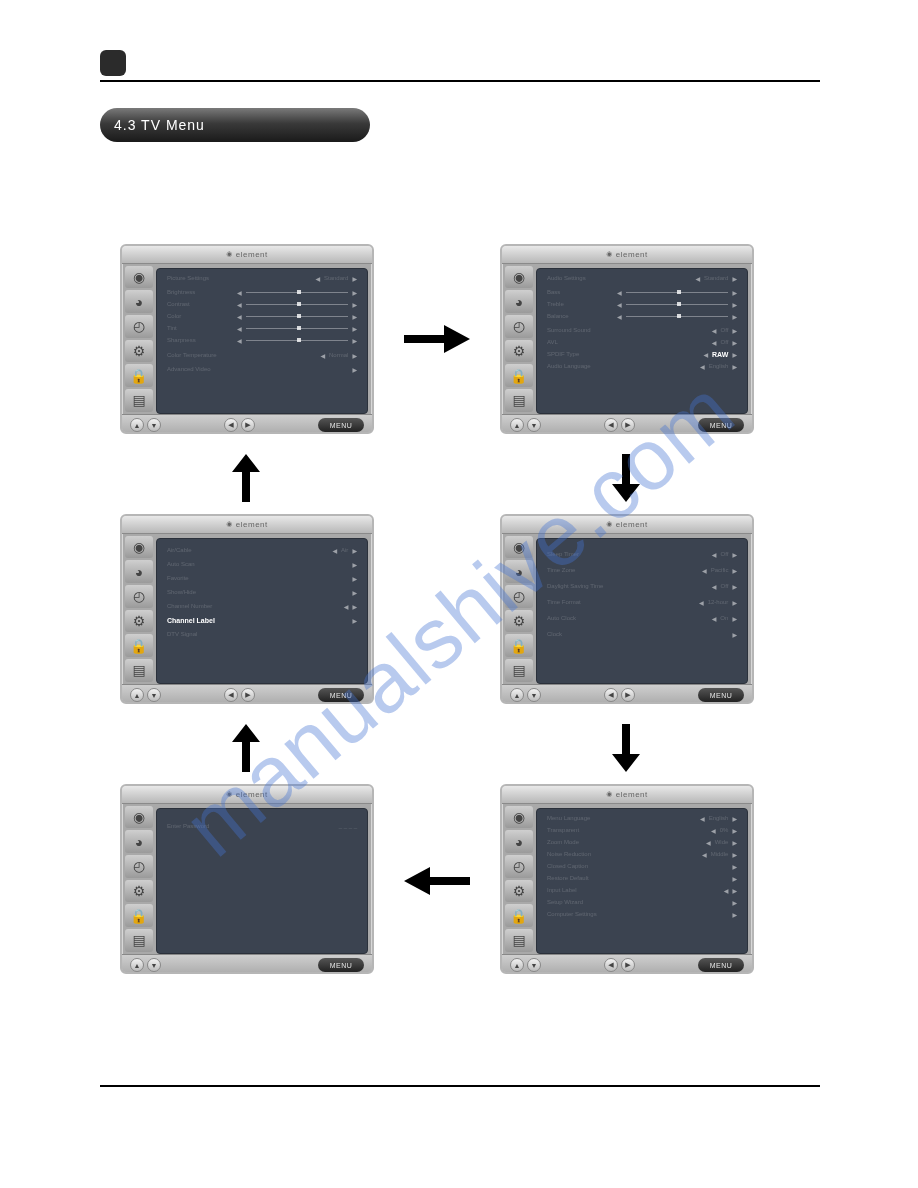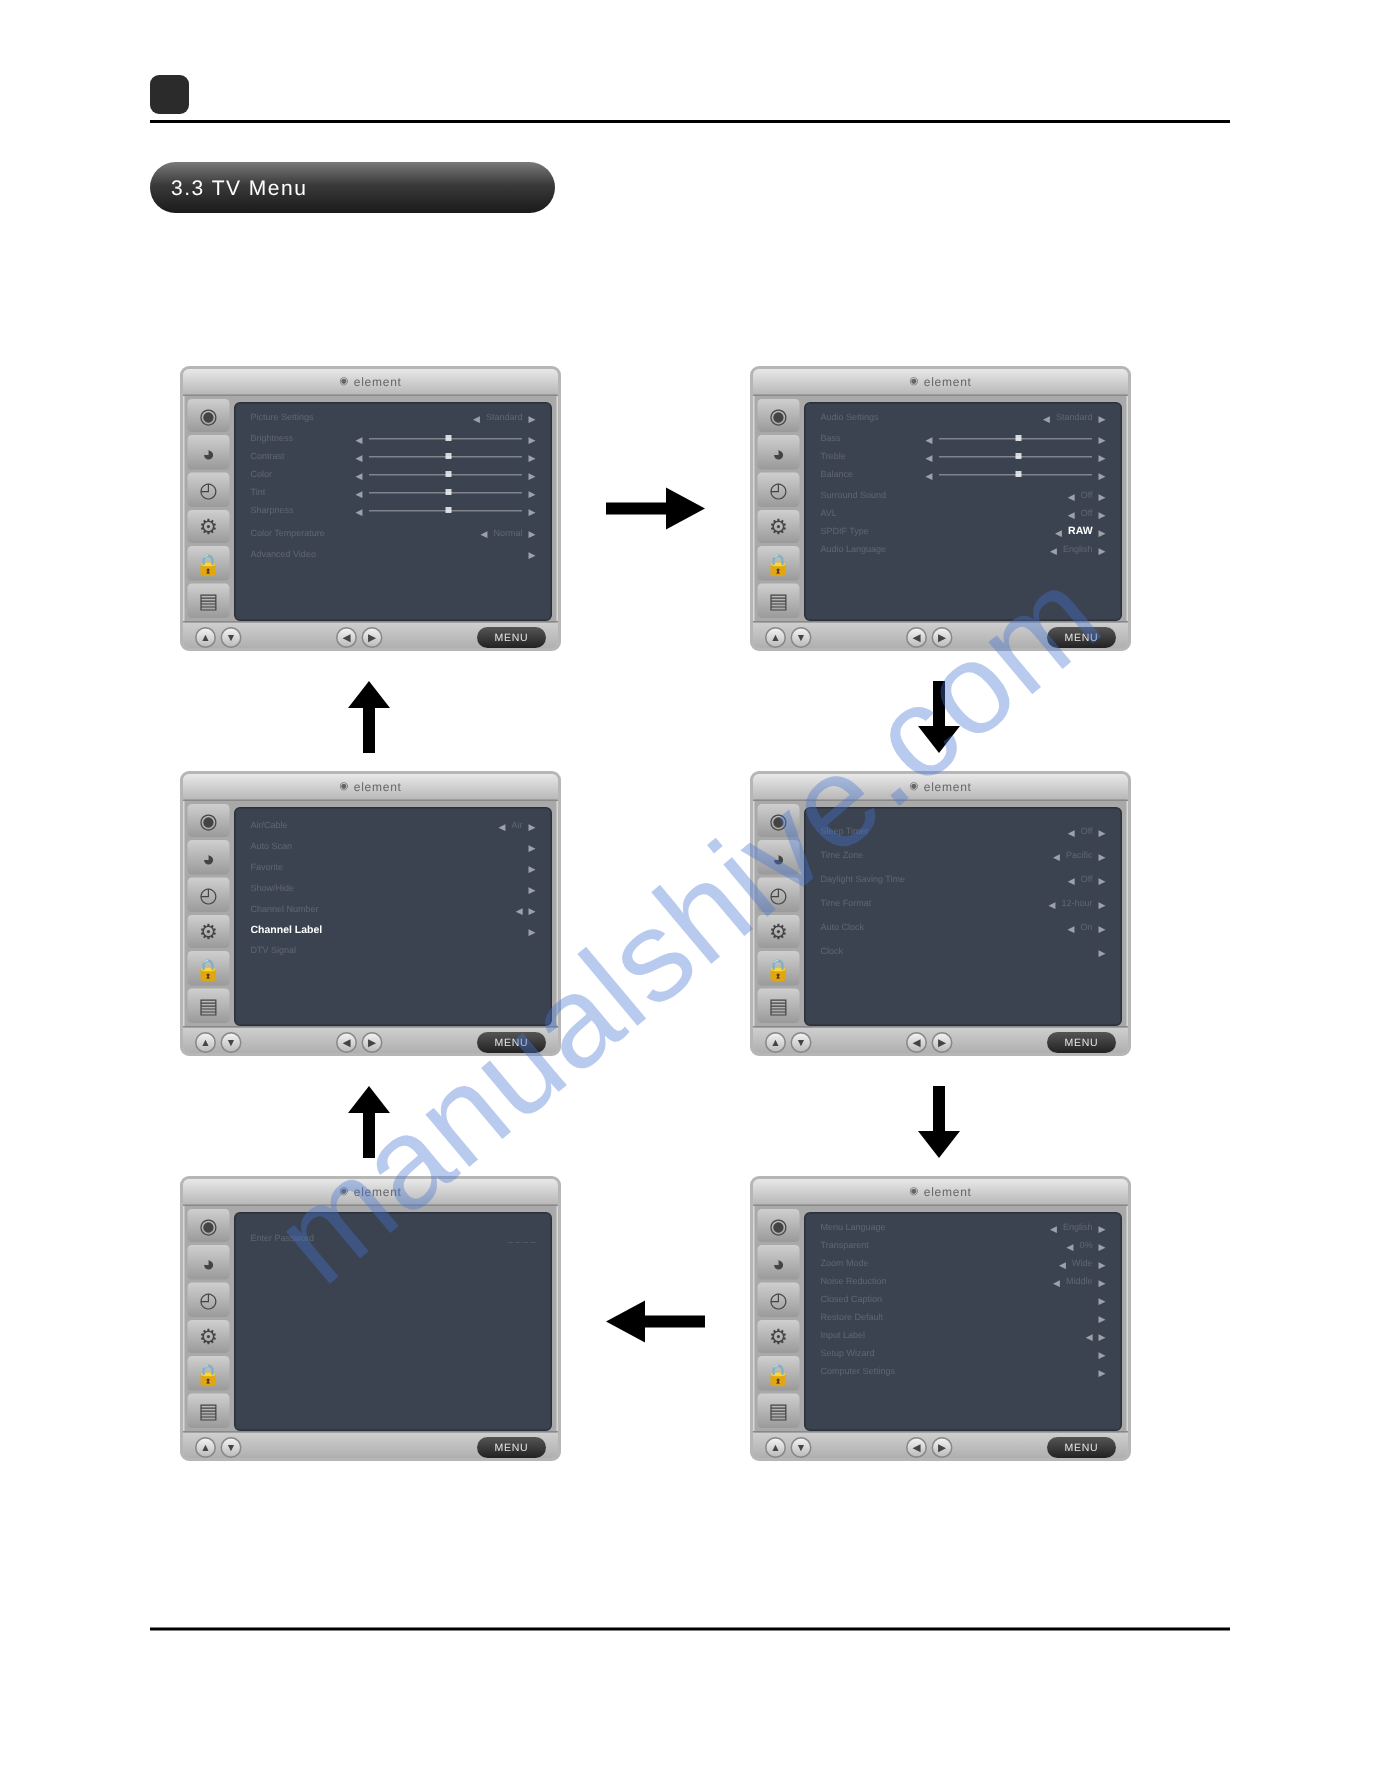--- a/index.html
+++ b/index.html
@@ -162,21 +162,21 @@
 </head>
 <body>
 
 <div class="page">
   <div class="header-row">
     <div class="bullet"></div>
     <div class="header-text">Advanced Features</div>
   </div>
   <div class="hr"></div>
 
-  <div class="section-pill">3.3 TV Menu</div>
+  <div class="section-pill">4.3 TV Menu</div>
 
   <div class="instr">
     <div>Press MENU to display the main menu.</div>
     <div style="margin-top:2px;">
       <span>Press </span>
       <span style="font-size:15px;">▲</span><span style="font-size:18px;font-weight:bold;">/</span><span style="font-size:15px;">▼</span>
       <span> to select the item.</span>
     </div>
   </div>
 

